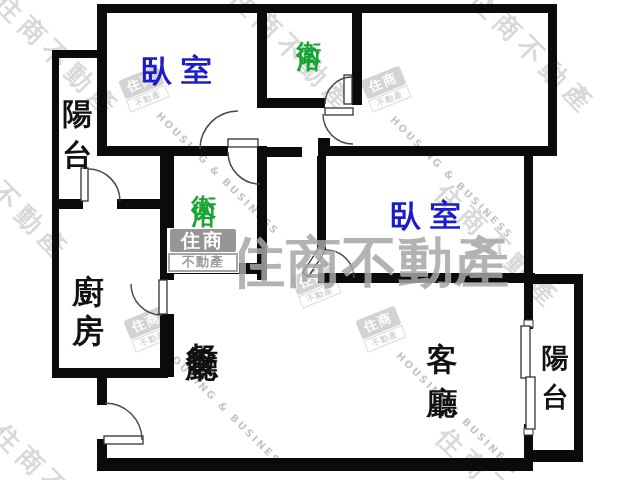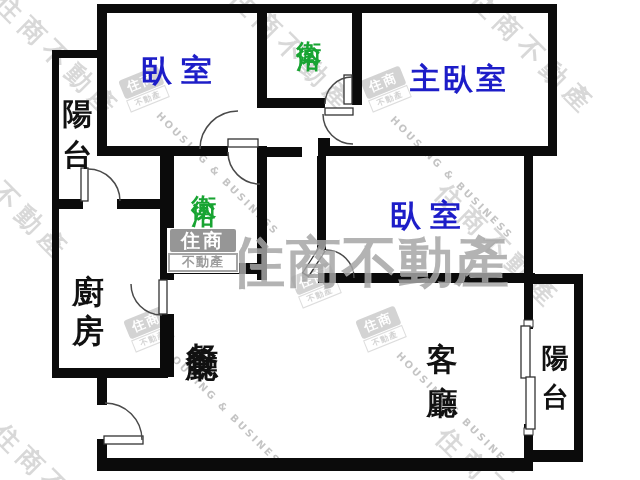--- a/index.html
+++ b/index.html
@@ -141,21 +141,20 @@
     <g>
       <rect class="notch" x="524" y="320" width="9" height="7"></rect>
       <rect class="notch" x="524" y="428" width="9" height="7"></rect>
       <rect class="leaf" x="521" y="326" width="9" height="52"></rect>
       <rect class="leaf" x="526" y="377" width="9" height="52"></rect>
     </g>
   </svg>
 
   <div class="lbl blue lbl-bd1">臥室</div>
   <div class="lbl v green lbl-batht">衛浴</div>
-  <div class="lbl blue lbl-mbr">主臥室</div>
   <div class="lbl blue lbl-bd2">臥室</div>
   <div class="lbl v green lbl-bathm">衛浴</div>
   <div class="lbl v black lbl-balcl">陽台</div>
   <div class="lbl v black lbl-kitchen">廚房</div>
   <div class="lbl v black lbl-dining">餐廳</div>
   <div class="lbl v black lbl-living">客廳</div>
   <div class="lbl v black lbl-balcr">陽台</div>
 
   <div class="big-wm">住商不動產</div>
   <div class="logo-box">

